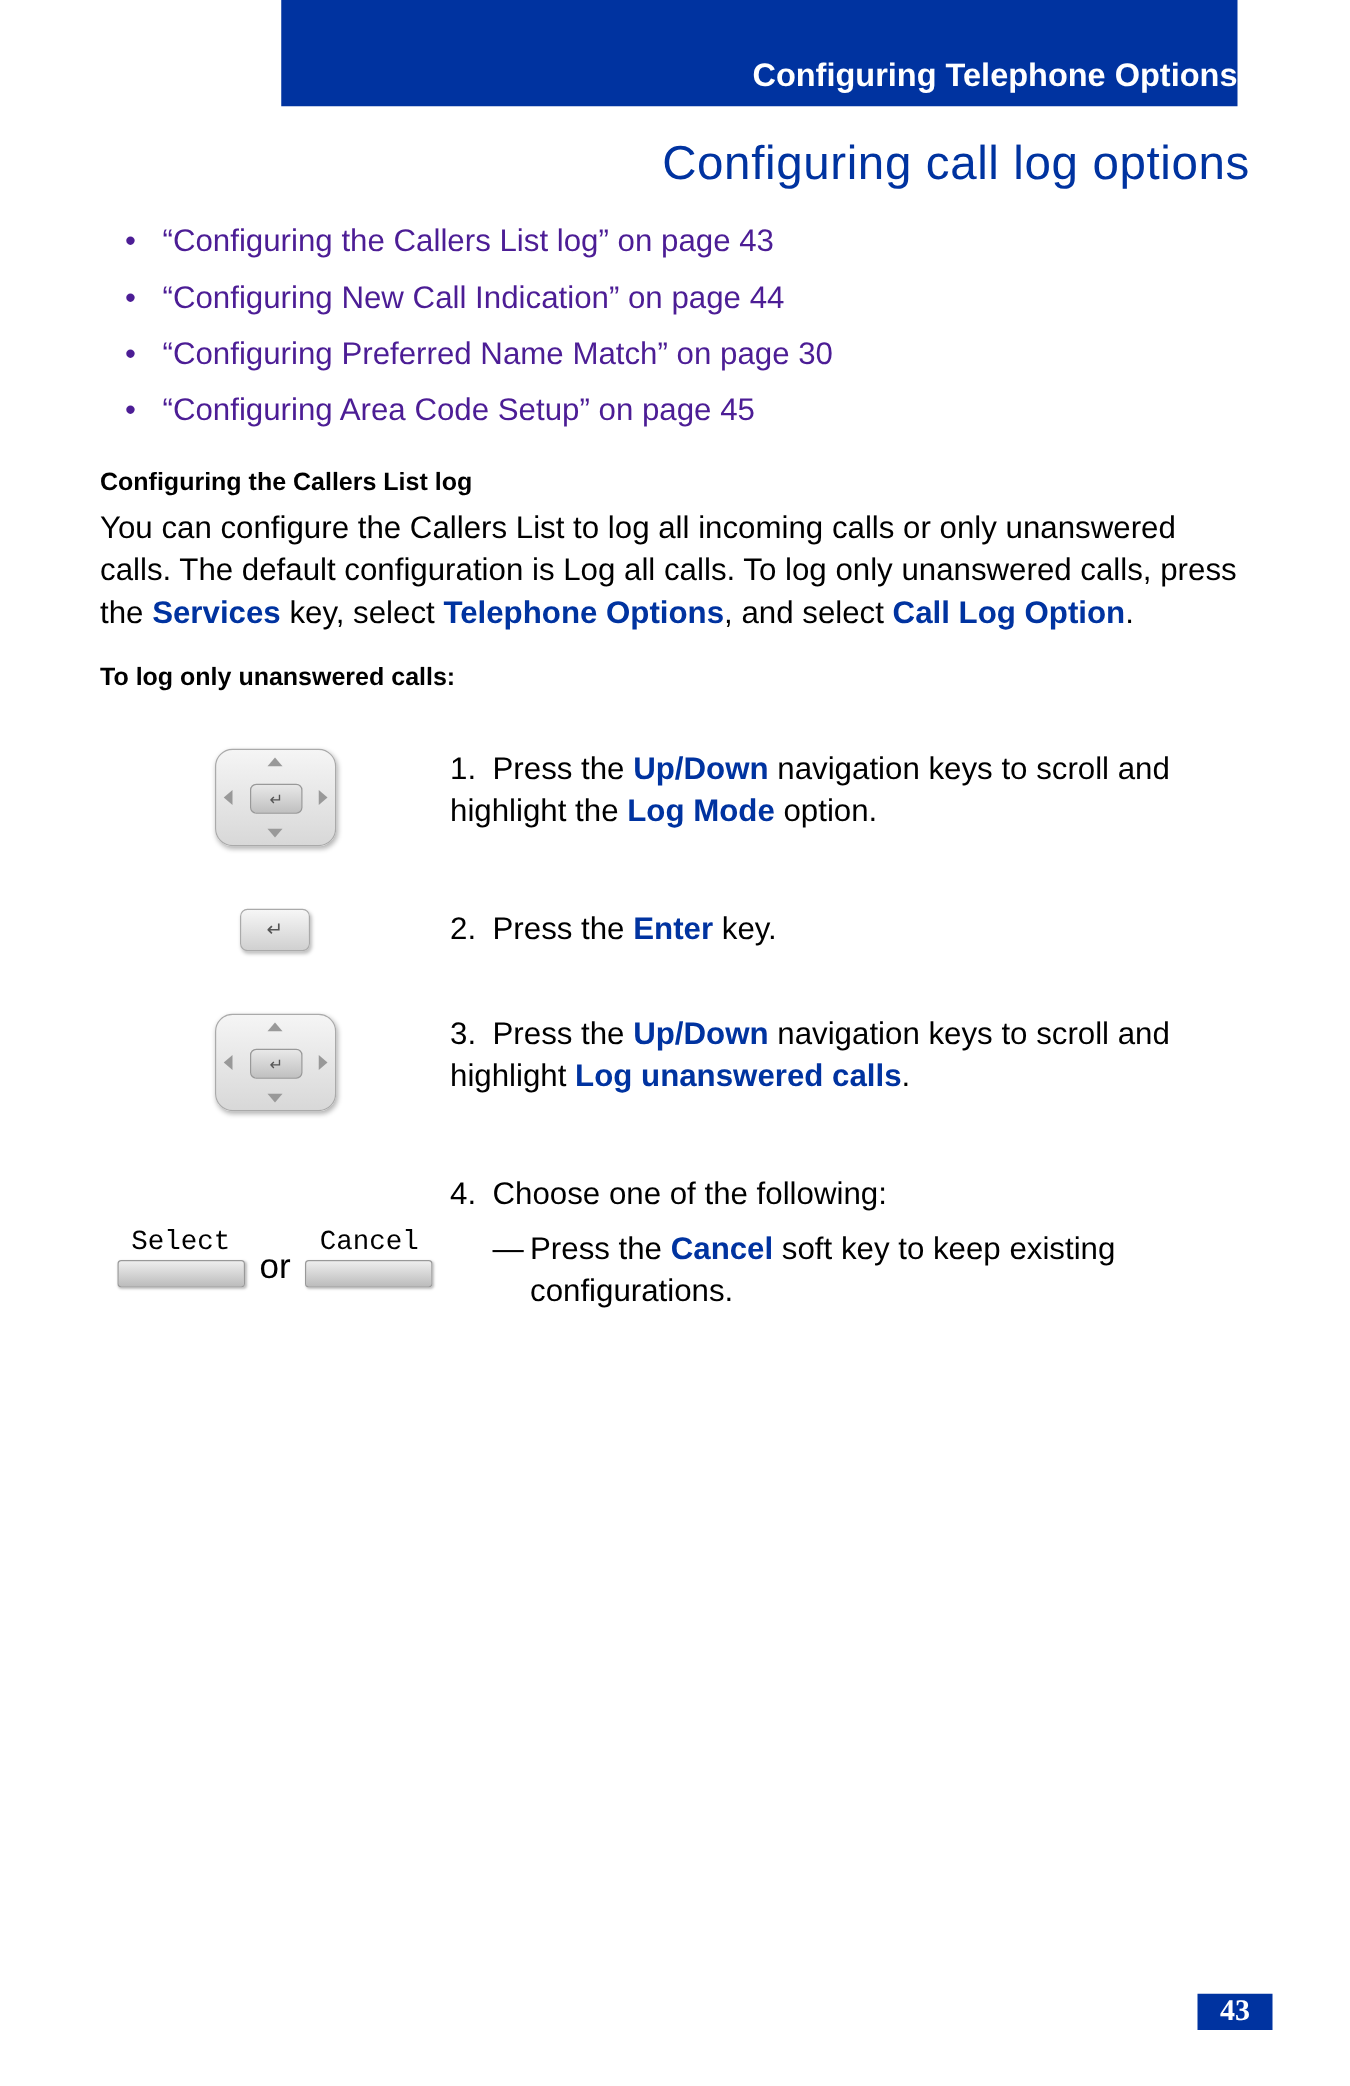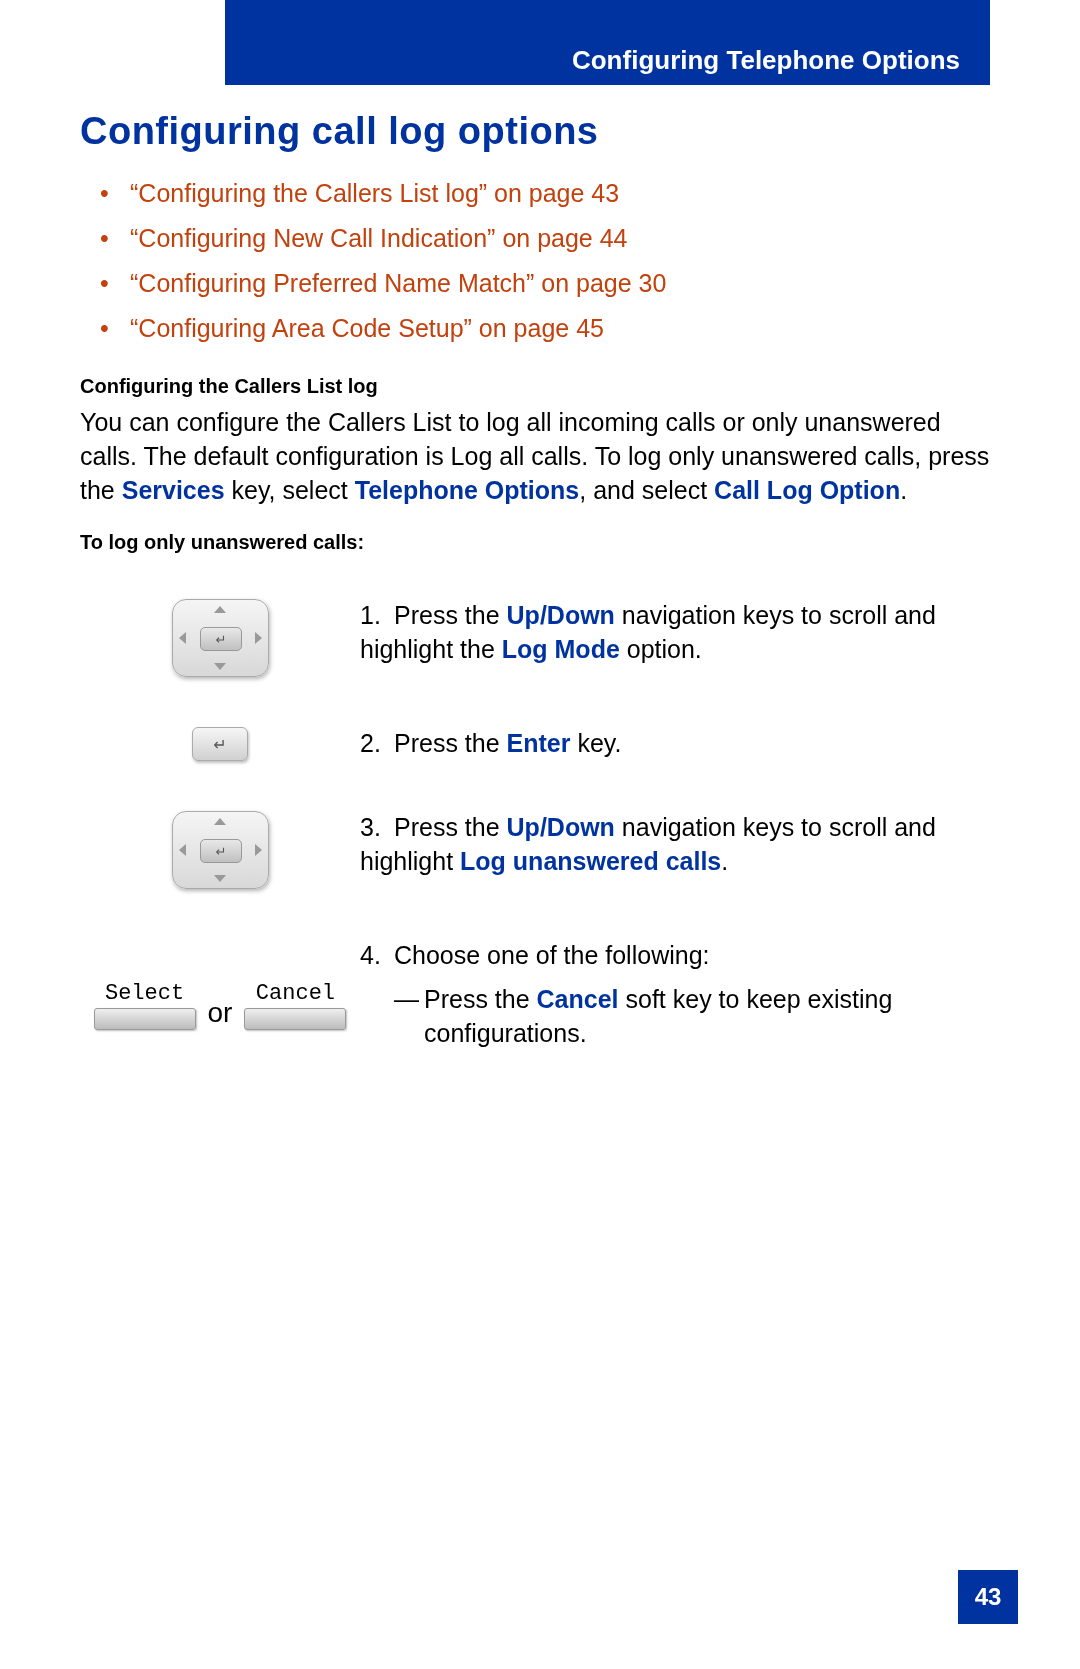--- a/index.html
+++ b/index.html
@@ -16,54 +16,54 @@
     position: absolute;
     top: 0;
     left: 225px;
     width: 765px;
     height: 85px;
     background: #0033a0;
     color: #fff;
     font-weight: bold;
     font-size: 26px;
     text-align: right;
-    padding-right: 30px;
     box-sizing: border-box;
     line-height: 120px;
   }
   .content {
     position: absolute;
     top: 110px;
     left: 80px;
     width: 920px;
   }
   h1.title {
     color: #0033a0;
     font-size: 38px;
-    font-weight: bold;
+    font-weight: normal;
     margin: 0 0 18px 0;
     letter-spacing: 0.5px;
+    text-align: right;
   }
   p.intro {
     font-size: 25px;
     margin: 0 0 14px 0;
     line-height: 1.35;
     color: #000;
   }
   ul.bullets {
     list-style: none;
     padding: 0;
     margin: 0 0 24px 0;
   }
   ul.bullets li {
     font-size: 25px;
     line-height: 1.8;
     padding-left: 50px;
     position: relative;
-    color: #c2410c;
+    color: #4c1d95;
   }
   ul.bullets li::before {
     content: "•";
     position: absolute;
     left: 20px;
     top: 0;
     font-size: 25px;
   }
   h2.subhead {
     font-size: 20px;
@@ -210,28 +210,29 @@
     font-size: 28px;
     font-family: Arial, sans-serif;
     padding: 14px 2px 0 2px;
   }
 
   .page-number {
     position: absolute;
     bottom: 45px;
     right: 62px;
     width: 60px;
-    height: 54px;
+    height: 29px;
     background: #0033a0;
     color: #fff;
     font-weight: bold;
     font-size: 24px;
     display: flex;
     align-items: center;
     justify-content: center;
+    font-family: Liberation Serif, serif;
   }
 </style>
 </head>
 <body>
 
 <div class="header-band">
   <span>Configuring Telephone Options</span>
 </div>
 
 <div class="content">

